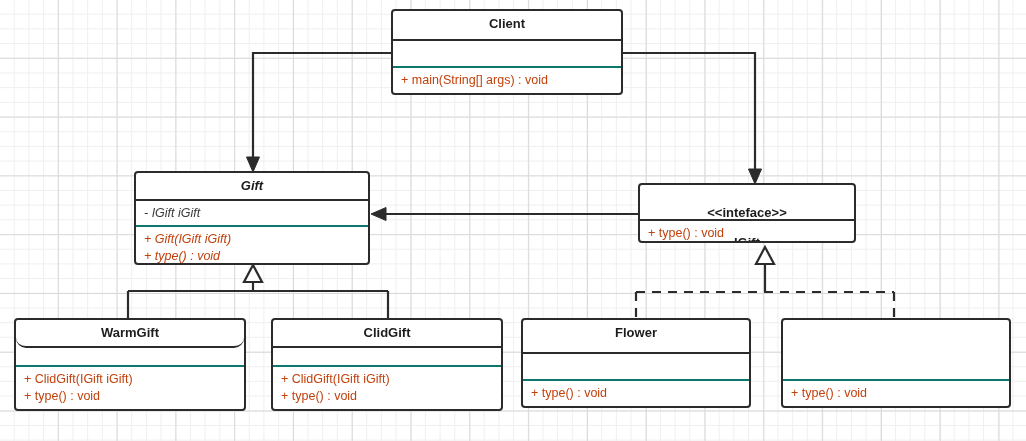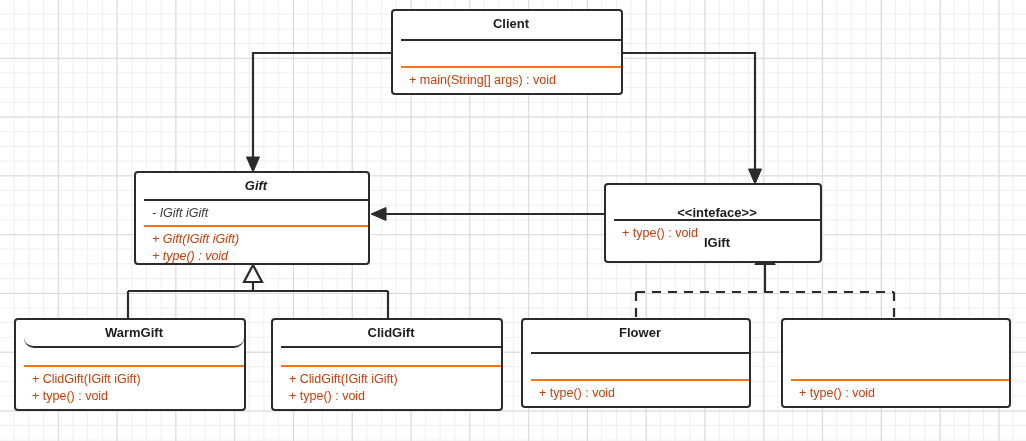--- a/index.html
+++ b/index.html
@@ -39,36 +39,35 @@
   }
   .uml-class {
     position: absolute;
     box-sizing: border-box;
     background: #ffffff;
     border: 2px solid #2b2b2b;
     border-radius: 4px;
     display: flex;
     flex-direction: column;
     overflow: hidden;
-    padding-left: 8px;
   }
   .uml-name {
     box-sizing: border-box;
     text-align: center;
     font-weight: bold;
     font-size: 13px;
     color: #1c1c1c;
     padding: 5px 6px 6px 6px;
     border-bottom: 2px solid #2b2b2b;
     line-height: 15px;
     white-space: pre-line;
   }
   .uml-attrs {
     box-sizing: border-box;
-    border-bottom: 2px solid #f97316;
+    border-bottom: 2px solid #0f766e;
     padding: 4px 8px;
     font-size: 12.5px;
     color: #3a3a3a;
     line-height: 17px;
     flex: 1 1 auto;
     white-space: pre-line;
   }
   .uml-attrs.empty {
     padding: 0;
   }
@@ -129,21 +128,21 @@
     <div class="uml-ops">+ main(String[] args) : void</div>
   </div>
 
   <div class="uml-class" id="box-gift" style="left: 134px; top: 171px; width: 236px; height: 94px; font-style: italic;">
     <div class="uml-name" style="height: 29px;">Gift</div>
     <div class="uml-attrs" style="height: 26px;">- IGift iGift</div>
     <div class="uml-ops">+ Gift(IGift iGift)
 + type() : void</div>
   </div>
 
-  <div class="uml-class" id="box-igift" style="left: 604px; top: 183px; width: 218px; height: 80px;">
+  <div class="uml-class" id="box-igift" style="left: 638px; top: 183px; width: 218px; height: 60px;">
     <div class="uml-name" style="height: 36px;">
       <span class="stereotype-line">&lt;&lt;inteface&gt;&gt;</span>
       <span class="stereotype-line">IGift</span>
     </div>
     <div class="uml-ops">+ type() : void</div>
   </div>
 
   <div class="uml-class" id="box-warmgift" style="left: 14px; top: 318px; width: 232px; height: 93px;">
     <div class="uml-name" style="height: 30px; border-radius: 10px;">WarmGift</div>
     <div class="uml-attrs empty" style="height: 27px;"></div>

